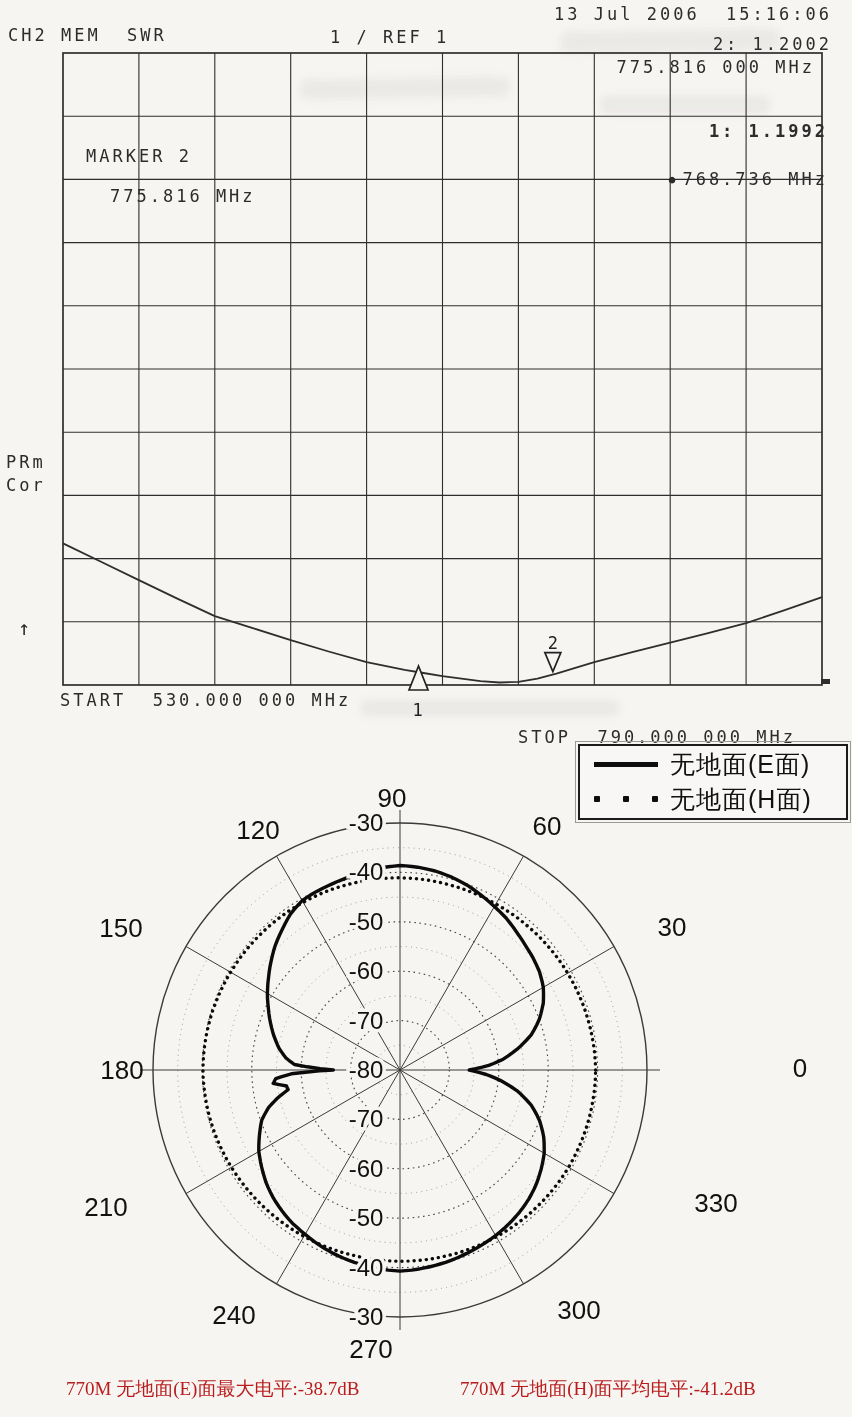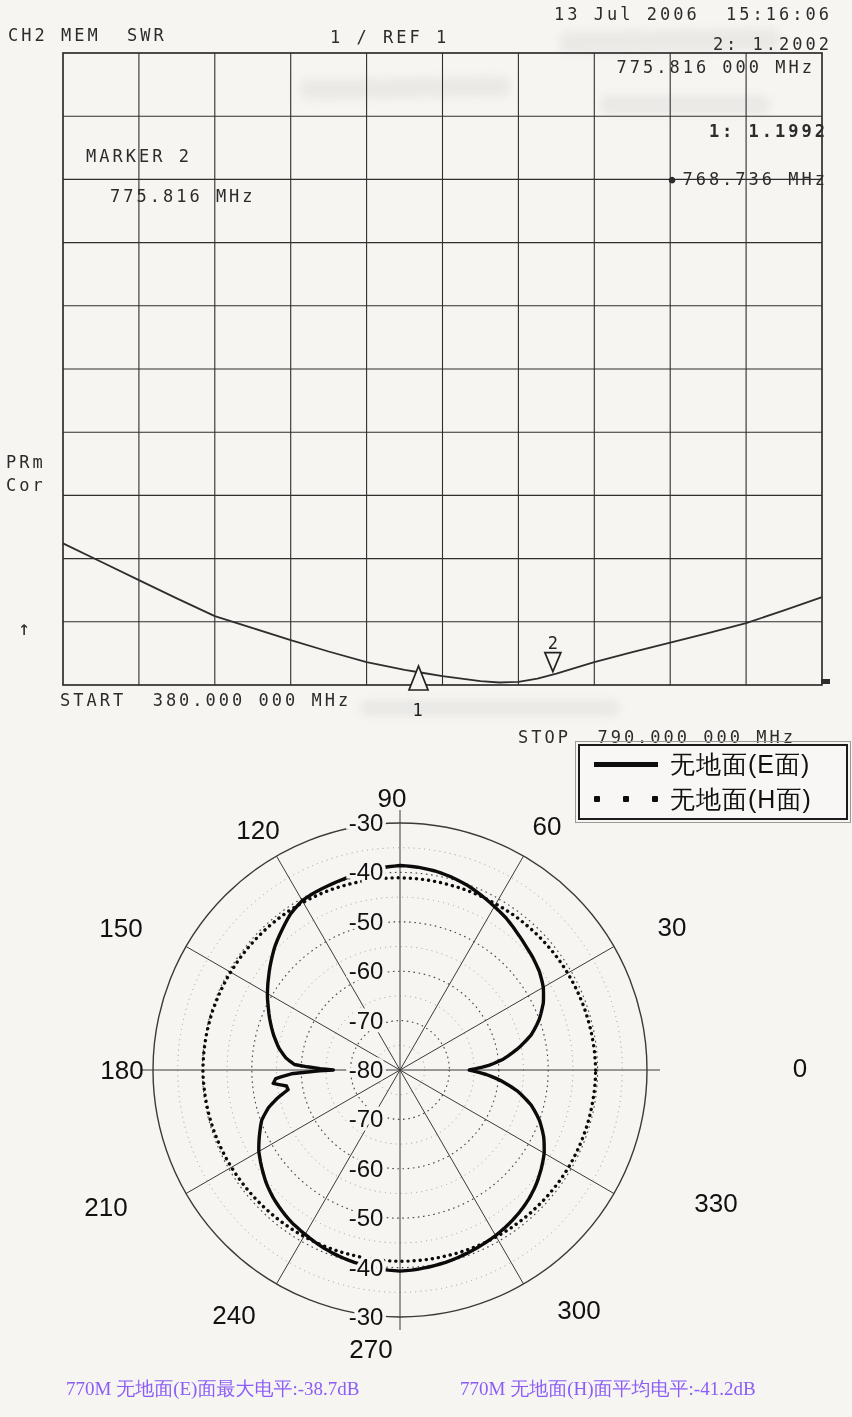--- a/index.html
+++ b/index.html
@@ -13,21 +13,21 @@
   .smudge{position:absolute;background:rgba(130,130,128,0.10);filter:blur(4px);border-radius:8px;}
   .legend-box{position:absolute;left:578px;top:744px;width:266px;height:72px;
       border:2px solid #1b1b1b;outline:1px solid #9a9a96;outline-offset:2px;
       display:flex;flex-direction:column;justify-content:space-evenly;background:rgba(255,255,255,0.25);}
   .legend-row{display:flex;align-items:center;height:32px;}
   .legend-swatch{width:64px;margin-left:14px;margin-right:12px;display:flex;align-items:center;justify-content:space-between;}
   .swatch-solid{height:0;border-top:5px solid #0d0d0d;width:64px;}
   .dot{width:6px;height:6px;background:#0d0d0d;border-radius:1px;}
   .legend-label{font-size:25px;color:#111;letter-spacing:1px;}
   .caption{position:absolute;top:1376px;font-family:"Liberation Serif","DejaVu Serif",serif;
-      font-size:19px;color:#8b5cf6;white-space:pre;}
+      font-size:19px;color:#b91c1c;white-space:pre;}
   .m1dot::before{content:"\25CF";font-size:11px;vertical-align:2px;padding-right:4px;}
 </style>
 </head>
 <body>
 
 <div class="page">
 
   <div class="smudge" style="left:560px;top:30px;width:220px;height:22px;transform:rotate(-1deg);"></div>
   <div class="smudge" style="left:300px;top:78px;width:210px;height:20px;transform:rotate(-1deg);"></div>
   <div class="smudge" style="left:600px;top:96px;width:170px;height:18px;"></div>
@@ -66,21 +66,21 @@
   <div class="t mono" style="left:330px;top:29px;">1 / REF 1</div>
   <div class="t mono rt" style="right:20px;top:36px;">2: 1.2002</div>
   <div class="t mono rt" style="right:37px;top:59px;text-align:center;">775.816 000 MHz</div>
   <div class="t mono rt" style="right:24px;top:123px;font-weight:bold;">1: 1.1992</div>
   <div class="t mono rt m1dot" style="right:24px;top:141px;margin-top:30px;"><span>768.736 MHz</span></div>
   <div class="t mono" style="left:86px;top:148px;">MARKER 2</div>
   <div class="t mono" style="left:110px;top:188px;text-align:right;">775.816 MHz</div>
   <div class="t mono" style="left:6px;top:430px;margin-top:24px;">PRm</div>
   <div class="t mono" style="left:6px;top:477px;">Cor</div>
   <div class="t mono" style="left:18px;top:618px;font-size:20px;">↑</div>
-  <div class="t mono" style="left:60px;top:692px;">START  380.000 000 MHz</div>
+  <div class="t mono" style="left:60px;top:692px;">START  530.000 000 MHz</div>
   <div class="t mono" style="left:518px;top:692px;margin-top:37px;">STOP  790.000 000 MHz</div>
 
   <svg id="polar-svg" style="top:740px;" width="852" height="677" viewBox="0 0 852 677">
       <circle cx="400" cy="330" r="24.700000000000003" fill="none" stroke="#9b9b98" stroke-width="1" stroke-dasharray="1 4.2"></circle>
       <circle cx="400" cy="330" r="49.400000000000006" fill="none" stroke="#4a4a4a" stroke-width="1.15" stroke-dasharray="1.6 3.6"></circle>
       <circle cx="400" cy="330" r="74.1" fill="none" stroke="#9b9b98" stroke-width="1" stroke-dasharray="1 4.2"></circle>
       <circle cx="400" cy="330" r="98.80000000000001" fill="none" stroke="#4a4a4a" stroke-width="1.15" stroke-dasharray="1.6 3.6"></circle>
       <circle cx="400" cy="330" r="123.5" fill="none" stroke="#9b9b98" stroke-width="1" stroke-dasharray="1 4.2"></circle>
       <circle cx="400" cy="330" r="148.2" fill="none" stroke="#4a4a4a" stroke-width="1.15" stroke-dasharray="1.6 3.6"></circle>
       <circle cx="400" cy="330" r="172.89999999999998" fill="none" stroke="#9b9b98" stroke-width="1" stroke-dasharray="1 4.2"></circle>

